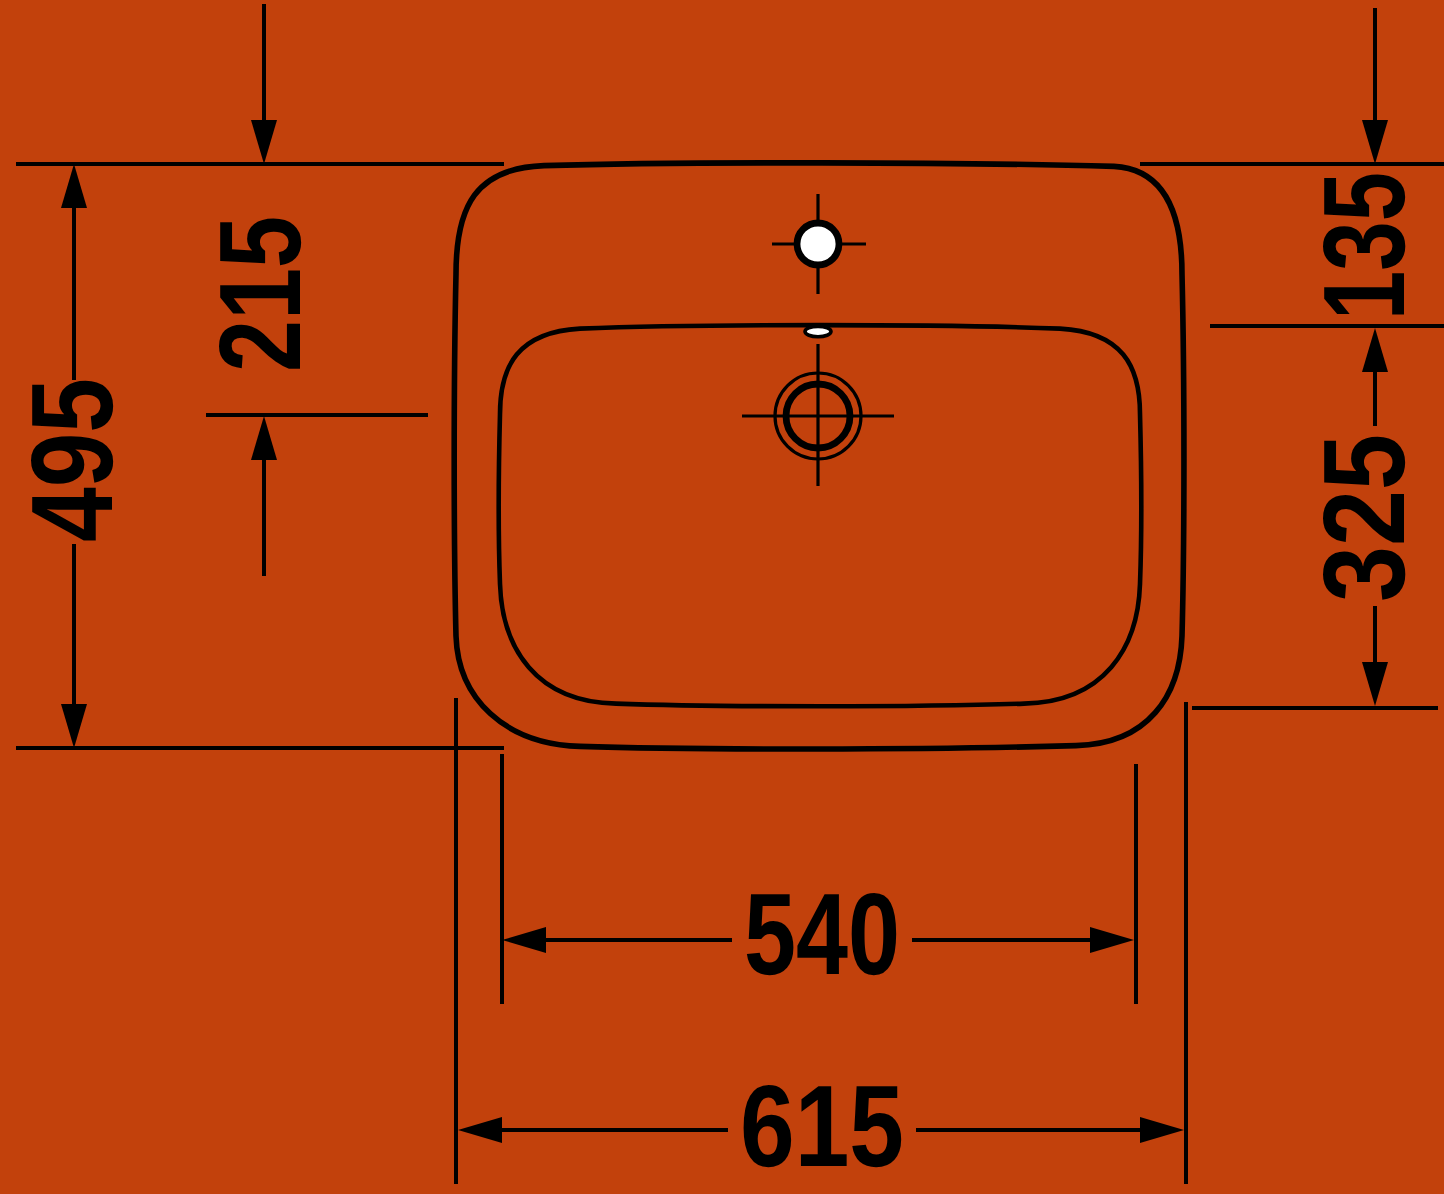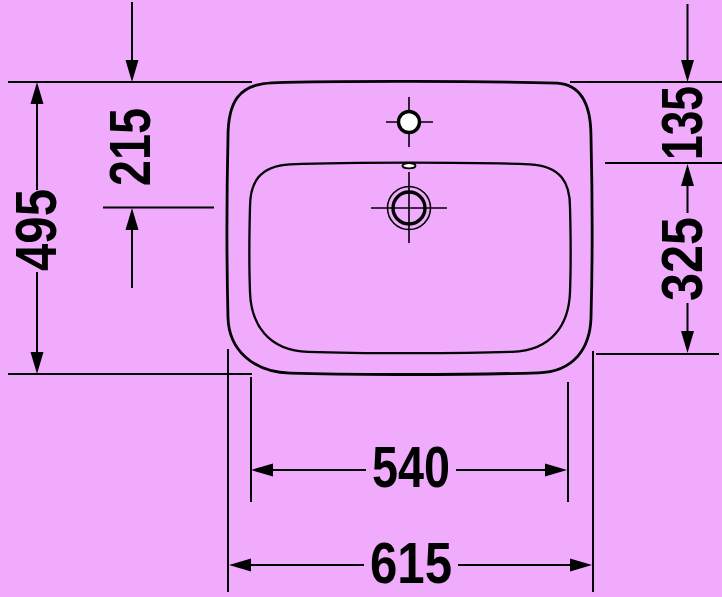--- a/index.html
+++ b/index.html
@@ -4,21 +4,21 @@
 <style>
   html, body {
     margin: 0;
     padding: 0;
     background: #ffffff;
   }
   .canvas {
     position: relative;
     width: 722px;
     height: 597px;
-    background: #f0abfc;
+    background: #c2410c;
     overflow: hidden;
   }
   svg { display: block; }
   .outline {
     fill: none;
     stroke: #000000;
     stroke-width: 2.8;
     stroke-linecap: round;
   }
   .outline-inner {

